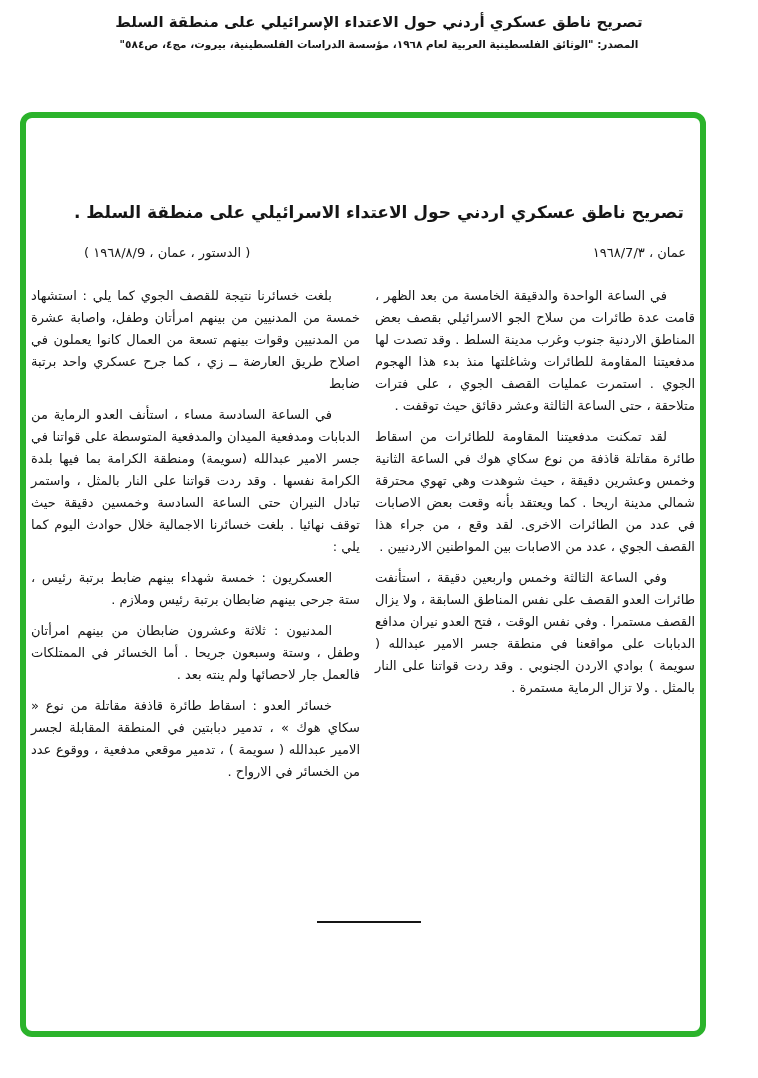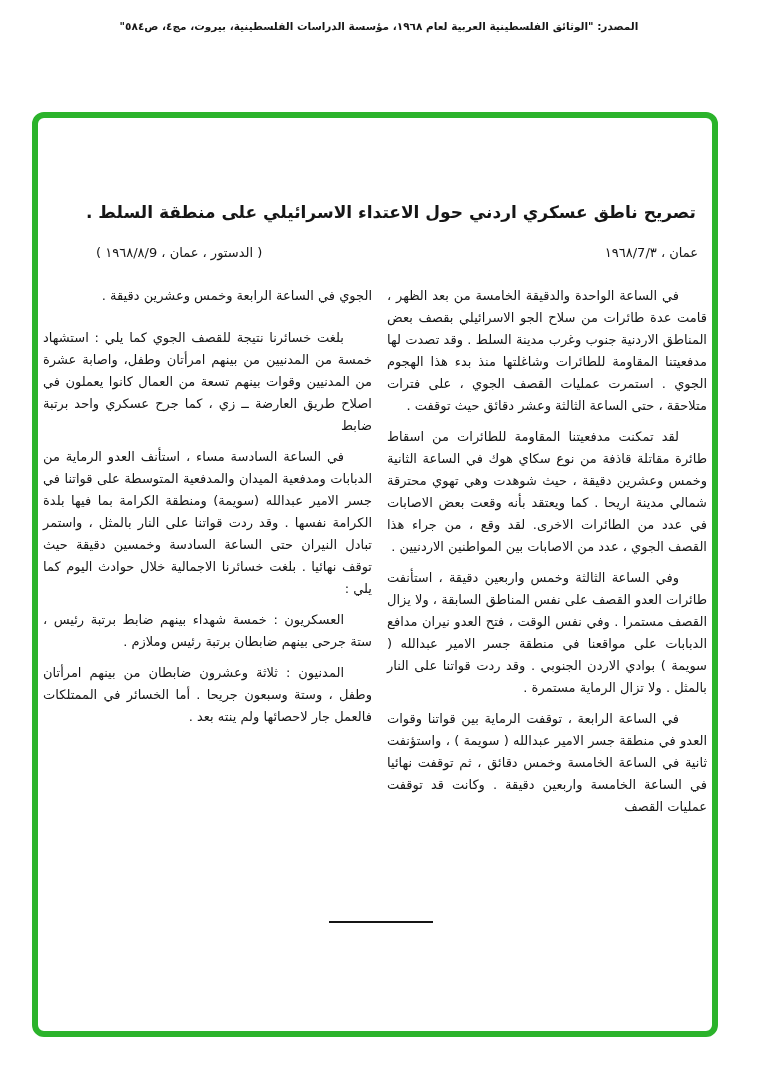--- a/index.html
+++ b/index.html
@@ -4,21 +4,21 @@
 <style>
   :root { --green:#2bb32b; --ink:#161616; }
   * { box-sizing:border-box; }
   html,body { margin:0; padding:0; width:758px; height:1078px; background:#ffffff; overflow:hidden; }
   body { position:relative; font-family:"DejaVu Sans", sans-serif; color:var(--ink); }
 
   .top-header { position:absolute; top:13px; left:0; width:758px; text-align:center; direction:rtl; }
   .top-title  { font-size:15px; font-weight:bold; letter-spacing:0; }
   .top-source { font-size:10.5px; font-weight:bold; margin-top:7px; }
 
-  .frame { position:absolute; left:32px; top:112px; width:686px; height:925px;
+  .frame { position:absolute; left:20px; top:112px; width:686px; height:925px;
            border:6px solid var(--green); border-radius:12px; background:#fff; }
 
   .doc-title { position:absolute; top:84px; right:16px; margin:0;
                font-size:17px; font-weight:bold; direction:rtl; white-space:nowrap; }
 
   .dateline { position:absolute; top:127px; right:14px; left:14px; padding-left:44px;
               display:flex; justify-content:space-between; direction:rtl; font-size:13px; }
 
   .columns { position:absolute; top:167px; left:5px; width:664px;
              display:flex; direction:rtl; gap:15px; }
@@ -29,47 +29,47 @@
   .col p.cont { text-indent:0; margin-bottom:20px; }
 
   .end-rule { position:absolute; left:291px; top:803px; width:104px; height:2px; background:#151515; }
 </style>
 </head>
 <body>
 
 <div class="page">
 
   <header class="top-header">
+    <div class="top-title">تصريح ناطق عسكري أردني حول الاعتداء الإسرائيلي على منطقة السلط</div>
     <div class="top-source">المصدر: "الوثائق الفلسطينية العربية لعام ١٩٦٨، مؤسسة الدراسات الفلسطينية، بيروت، مج٤، ص٥٨٤"</div>
   </header>
 
   <div class="frame">
 
     <h1 class="doc-title">تصريح ناطق عسكري اردني حول الاعتداء الاسرائيلي على منطقة السلط .</h1>
 
     <div class="dateline">
       <span>عمان ، ١٩٦٨/7/٣</span>
       <span>( الدستور ، عمان ، ١٩٦٨/٨/9 )</span>
     </div>
 
     <div class="columns">
 
       <div class="col col-right">
         <p>في الساعة الواحدة والدقيقة الخامسة من بعد الظهر ، قامت عدة طائرات من سلاح الجو الاسرائيلي بقصف بعض المناطق الاردنية جنوب وغرب مدينة السلط . وقد تصدت لها مدفعيتنا المقاومة للطائرات وشاغلتها منذ بدء هذا الهجوم الجوي . استمرت عمليات القصف الجوي ، على فترات متلاحقة ، حتى الساعة الثالثة وعشر دقائق حيث توقفت .</p>
         <p>لقد تمكنت مدفعيتنا المقاومة للطائرات من اسقاط طائرة مقاتلة قاذفة من نوع سكاي هوك في الساعة الثانية وخمس وعشرين دقيقة ، حيث شوهدت وهي تهوي محترقة شمالي مدينة اريحا . كما ويعتقد بأنه وقعت بعض الاصابات في عدد من الطائرات الاخرى. لقد وقع ، من جراء هذا القصف الجوي ، عدد من الاصابات بين المواطنين الاردنيين .</p>
         <p>وفي الساعة الثالثة وخمس واربعين دقيقة ، استأنفت طائرات العدو القصف على نفس المناطق السابقة ، ولا يزال القصف مستمرا . وفي نفس الوقت ، فتح العدو نيران مدافع الدبابات على مواقعنا في منطقة جسر الامير عبدالله ( سويمة ) بوادي الاردن الجنوبي . وقد ردت قواتنا على النار بالمثل . ولا تزال الرماية مستمرة .</p>
-        <p>في الساعة الرابعة ، توقفت الرماية بين قواتنا وقوات العدو في منطقة جسر الامير عبدالله ( سويمة ) ، واستؤنفت ثانية في الساعة الخامسة وخمس دقائق ، ثم توقفت نهائيا في الساعة الخامسة واربعين دقيقة . وكانت قد توقفت عمليات القصف</p>
       </div>
 
       <div class="col col-left">
-        <p class="cont">الجوي في الساعة الرابعة وخمس وعشرين دقيقة .</p>
         <p>بلغت خسائرنا نتيجة للقصف الجوي كما يلي : استشهاد خمسة من المدنيين من بينهم امرأتان وطفل، واصابة عشرة من المدنيين وقوات بينهم تسعة من العمال كانوا يعملون في اصلاح طريق العارضة ــ زي ، كما جرح عسكري واحد برتبة ضابط</p>
         <p>في الساعة السادسة مساء ، استأنف العدو الرماية من الدبابات ومدفعية الميدان والمدفعية المتوسطة على قواتنا في جسر الامير عبدالله (سويمة) ومنطقة الكرامة بما فيها بلدة الكرامة نفسها . وقد ردت قواتنا على النار بالمثل ، واستمر تبادل النيران حتى الساعة السادسة وخمسين دقيقة حيث توقف نهائيا . بلغت خسائرنا الاجمالية خلال حوادث اليوم كما يلي :</p>
         <p>العسكريون : خمسة شهداء بينهم ضابط برتبة رئيس ، ستة جرحى بينهم ضابطان برتبة رئيس وملازم .</p>
         <p>المدنيون : ثلاثة وعشرون ضابطان من بينهم امرأتان وطفل ، وستة وسبعون جريحا . أما الخسائر في الممتلكات فالعمل جار لاحصائها ولم ينته بعد .</p>
+        <p>خسائر العدو : اسقاط طائرة قاذفة مقاتلة من نوع « سكاي هوك » ، تدمير دبابتين في المنطقة المقابلة لجسر الامير عبدالله ( سويمة ) ، تدمير موقعي مدفعية ، ووقوع عدد من الخسائر في الارواح .</p>
       </div>
 
     </div>
 
     <div class="end-rule"></div>
 
   </div>
 
 </div>
 

